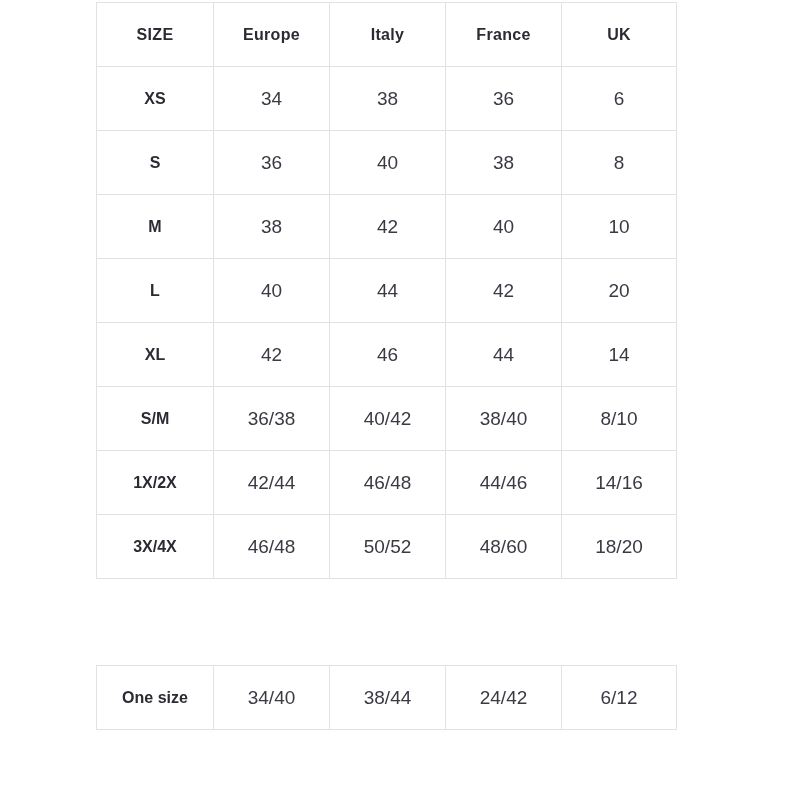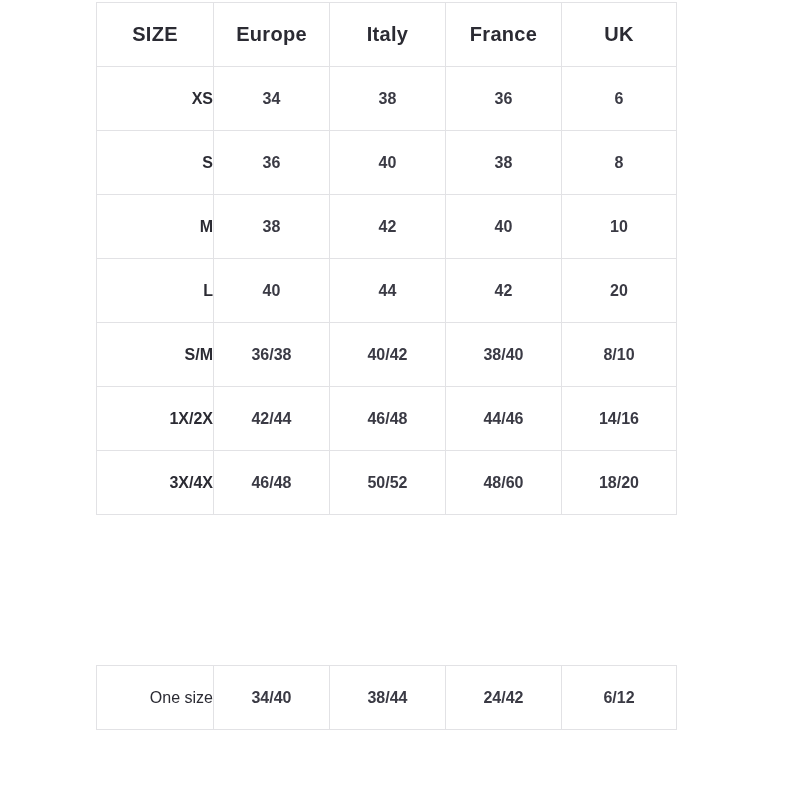--- a/index.html
+++ b/index.html
@@ -33,48 +33,47 @@
     border-collapse: collapse;
     width: 580px;
     table-layout: fixed;
   }
   table.size-table td,
   table.size-table th {
     border: 1px solid #e2e2e5;
     height: 63px;
     text-align: center;
     vertical-align: middle;
-    font-size: 16px;
-    font-weight: 700;
+    font-size: 19px;
+    font-weight: 400;
     color: #3a3a44;
     padding: 0;
   }
   table.size-table col.c1 { width: 117px; }
   table.size-table col.c2 { width: 116px; }
   table.size-table col.c3 { width: 116px; }
   table.size-table col.c4 { width: 116px; }
   table.size-table col.c5 { width: 115px; }
 
   table.size-table thead th {
     font-weight: 700;
-    font-size: 20px;
+    font-size: 16px;
     color: #2b2b33;
     letter-spacing: 0.3px;
   }
   table.size-table tbody td.rowhead {
     font-weight: 700;
     color: #2b2b33;
     font-size: 16px;
-    text-align: right;
   }
   .secondary table.size-table td {
     height: 63px;
   }
   .secondary table.size-table td.rowhead {
-    font-weight: 400;
+    font-weight: 700;
   }
 </style>
 </head>
 <body>
 
 <div class="page">
 
   <div class="table-wrap primary">
     <table class="size-table">
       <colgroup>
@@ -116,20 +115,27 @@
           <td>10</td>
         </tr>
         <tr>
           <td class="rowhead">L</td>
           <td>40</td>
           <td>44</td>
           <td>42</td>
           <td>20</td>
         </tr>
         <tr>
+          <td class="rowhead">XL</td>
+          <td>42</td>
+          <td>46</td>
+          <td>44</td>
+          <td>14</td>
+        </tr>
+        <tr>
           <td class="rowhead">S/M</td>
           <td>36/38</td>
           <td>40/42</td>
           <td>38/40</td>
           <td>8/10</td>
         </tr>
         <tr>
           <td class="rowhead">1X/2X</td>
           <td>42/44</td>
           <td>46/48</td>

